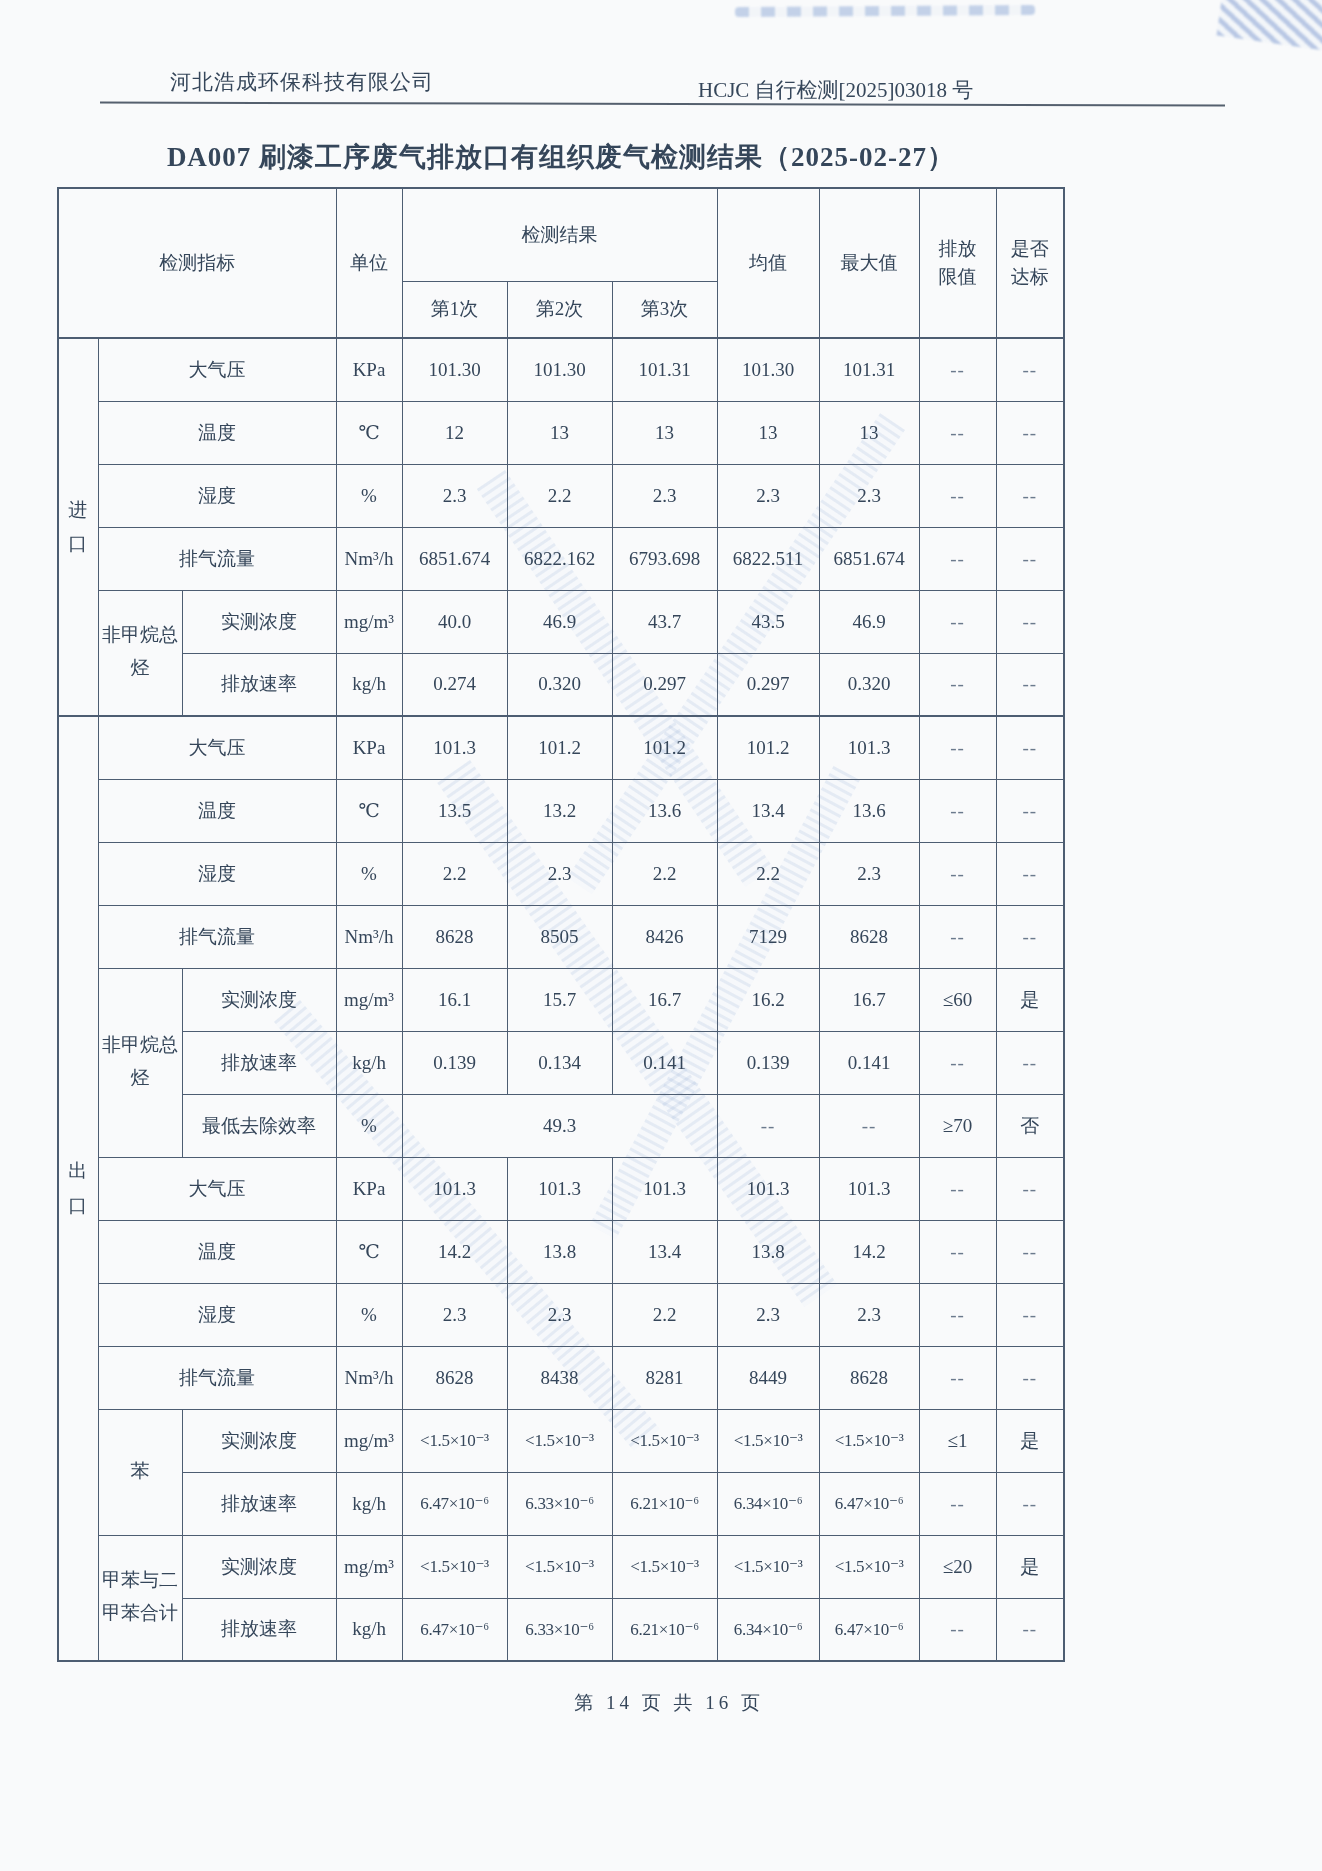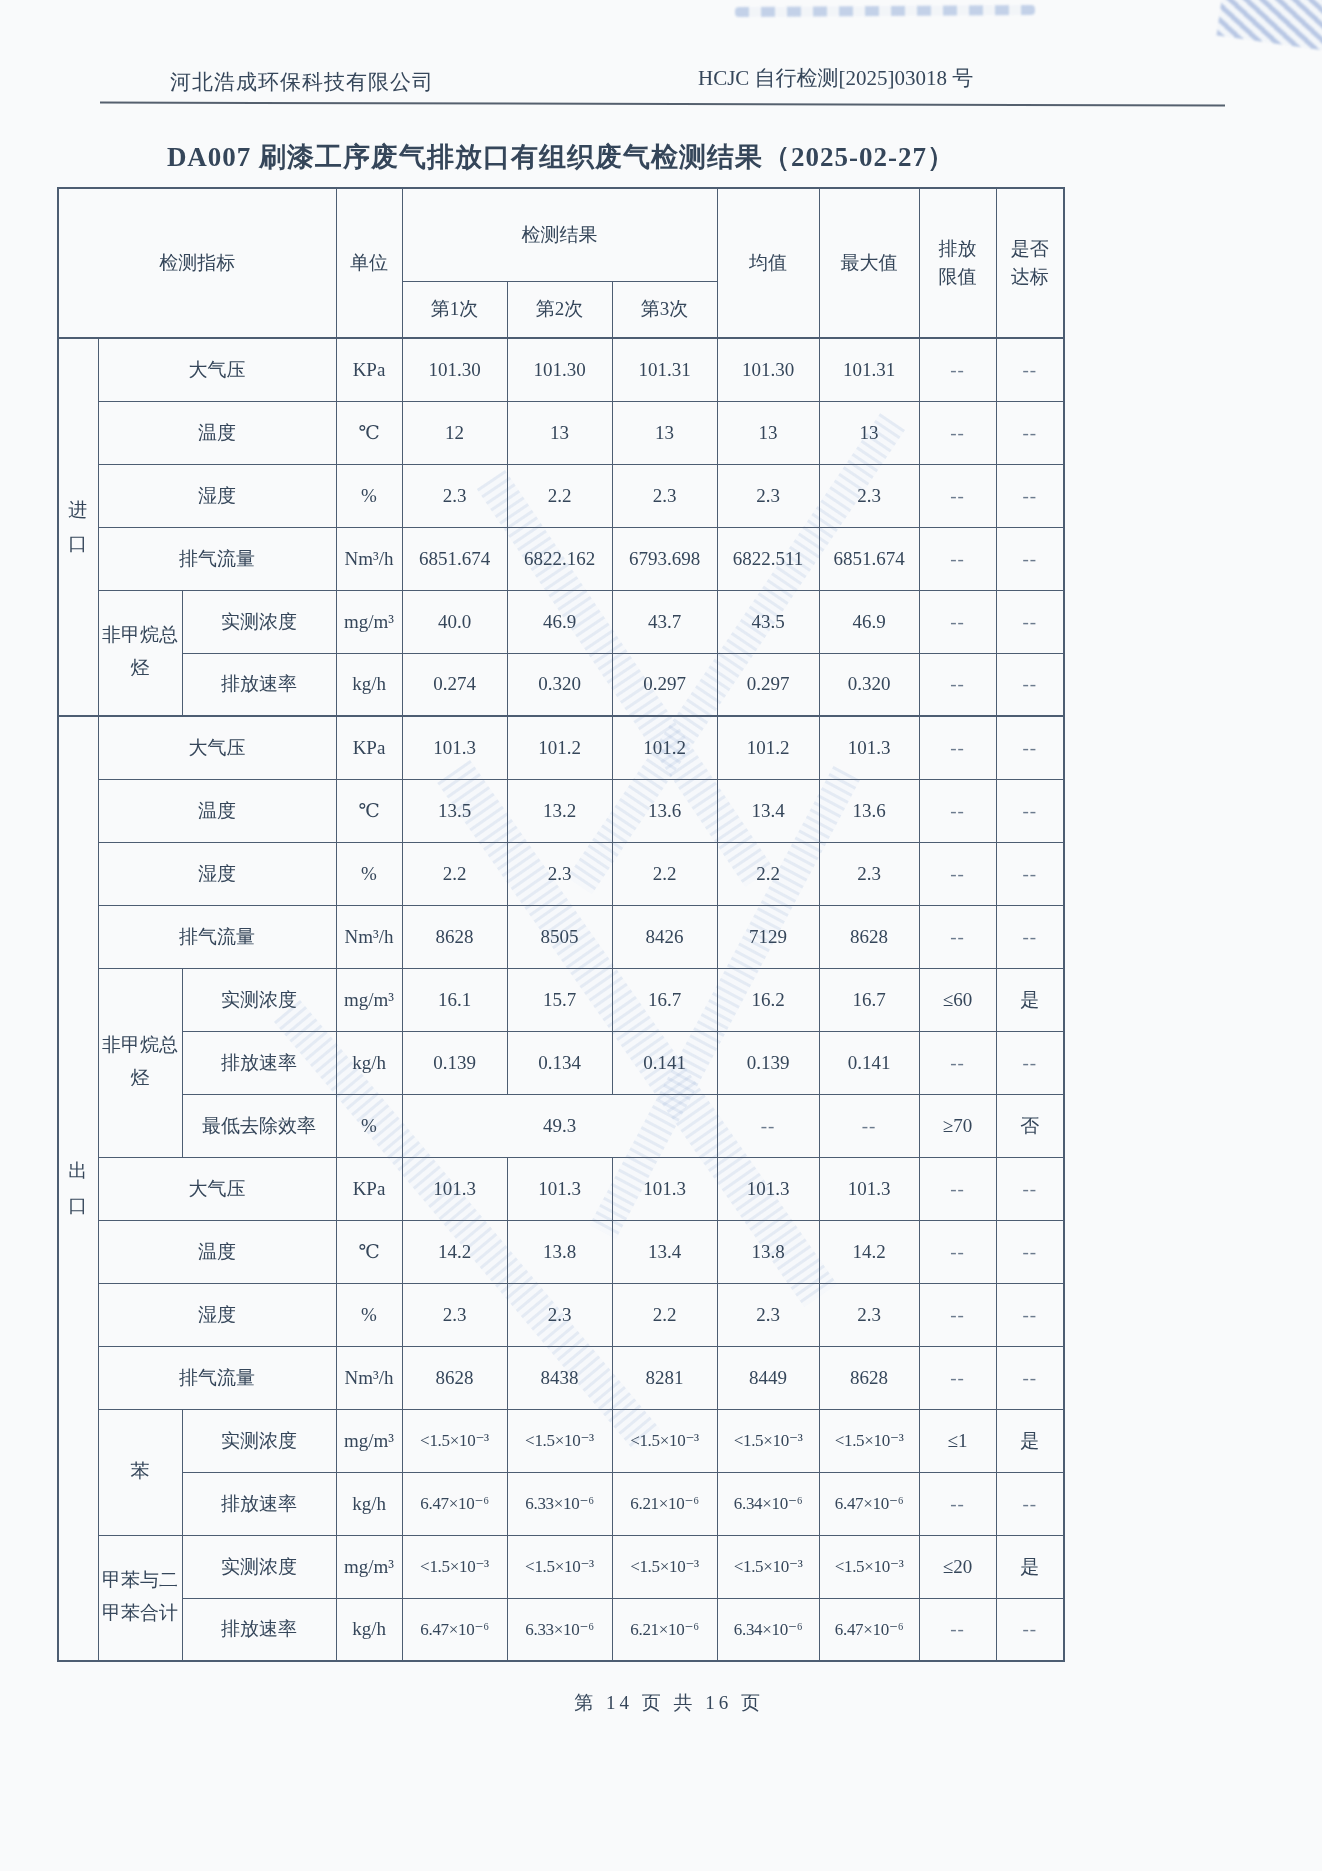--- a/index.html
+++ b/index.html
@@ -31,21 +31,21 @@
   
   .wm{position:absolute;pointer-events:none;opacity:.55;filter:blur(.7px);
     background:repeating-linear-gradient(90deg,rgba(150,175,215,.38) 0 3px,rgba(205,220,242,.14) 3px 8px);}
   .wm1{left:505px;top:470px;width:480px;height:34px;transform:rotate(56deg);transform-origin:left top;}
   .wm2{left:905px;top:430px;width:560px;height:30px;transform:rotate(124deg);transform-origin:left top;}
   .wm3{left:470px;top:760px;width:640px;height:40px;transform:rotate(55deg);transform-origin:left top;}
   .wm4{left:860px;top:780px;width:520px;height:30px;transform:rotate(118deg);transform-origin:left top;}
   .wm5{left:300px;top:1000px;width:560px;height:34px;transform:rotate(50deg);transform-origin:left top;}
 
   .header-left{position:absolute;left:170px;top:68px;font-size:21px;letter-spacing:1px;}
-  .header-right{position:absolute;left:698px;top:64px;font-size:21px;}
+  .header-right{position:absolute;left:698px;top:76px;font-size:21px;}
   .header-rule{position:absolute;left:100px;top:103px;width:1125px;height:2px;background:#55606e;transform:rotate(.15deg);}
 
   .doc-title{position:absolute;left:57px;top:139px;width:1008px;text-align:center;
     font-size:27px;font-weight:600;letter-spacing:1px;}
 
   table.report{position:absolute;left:57px;top:187px;width:1006px;
     border-collapse:collapse;table-layout:fixed;
     font-size:19px;}
   table.report th,table.report td{
     border:1px solid var(--border);

